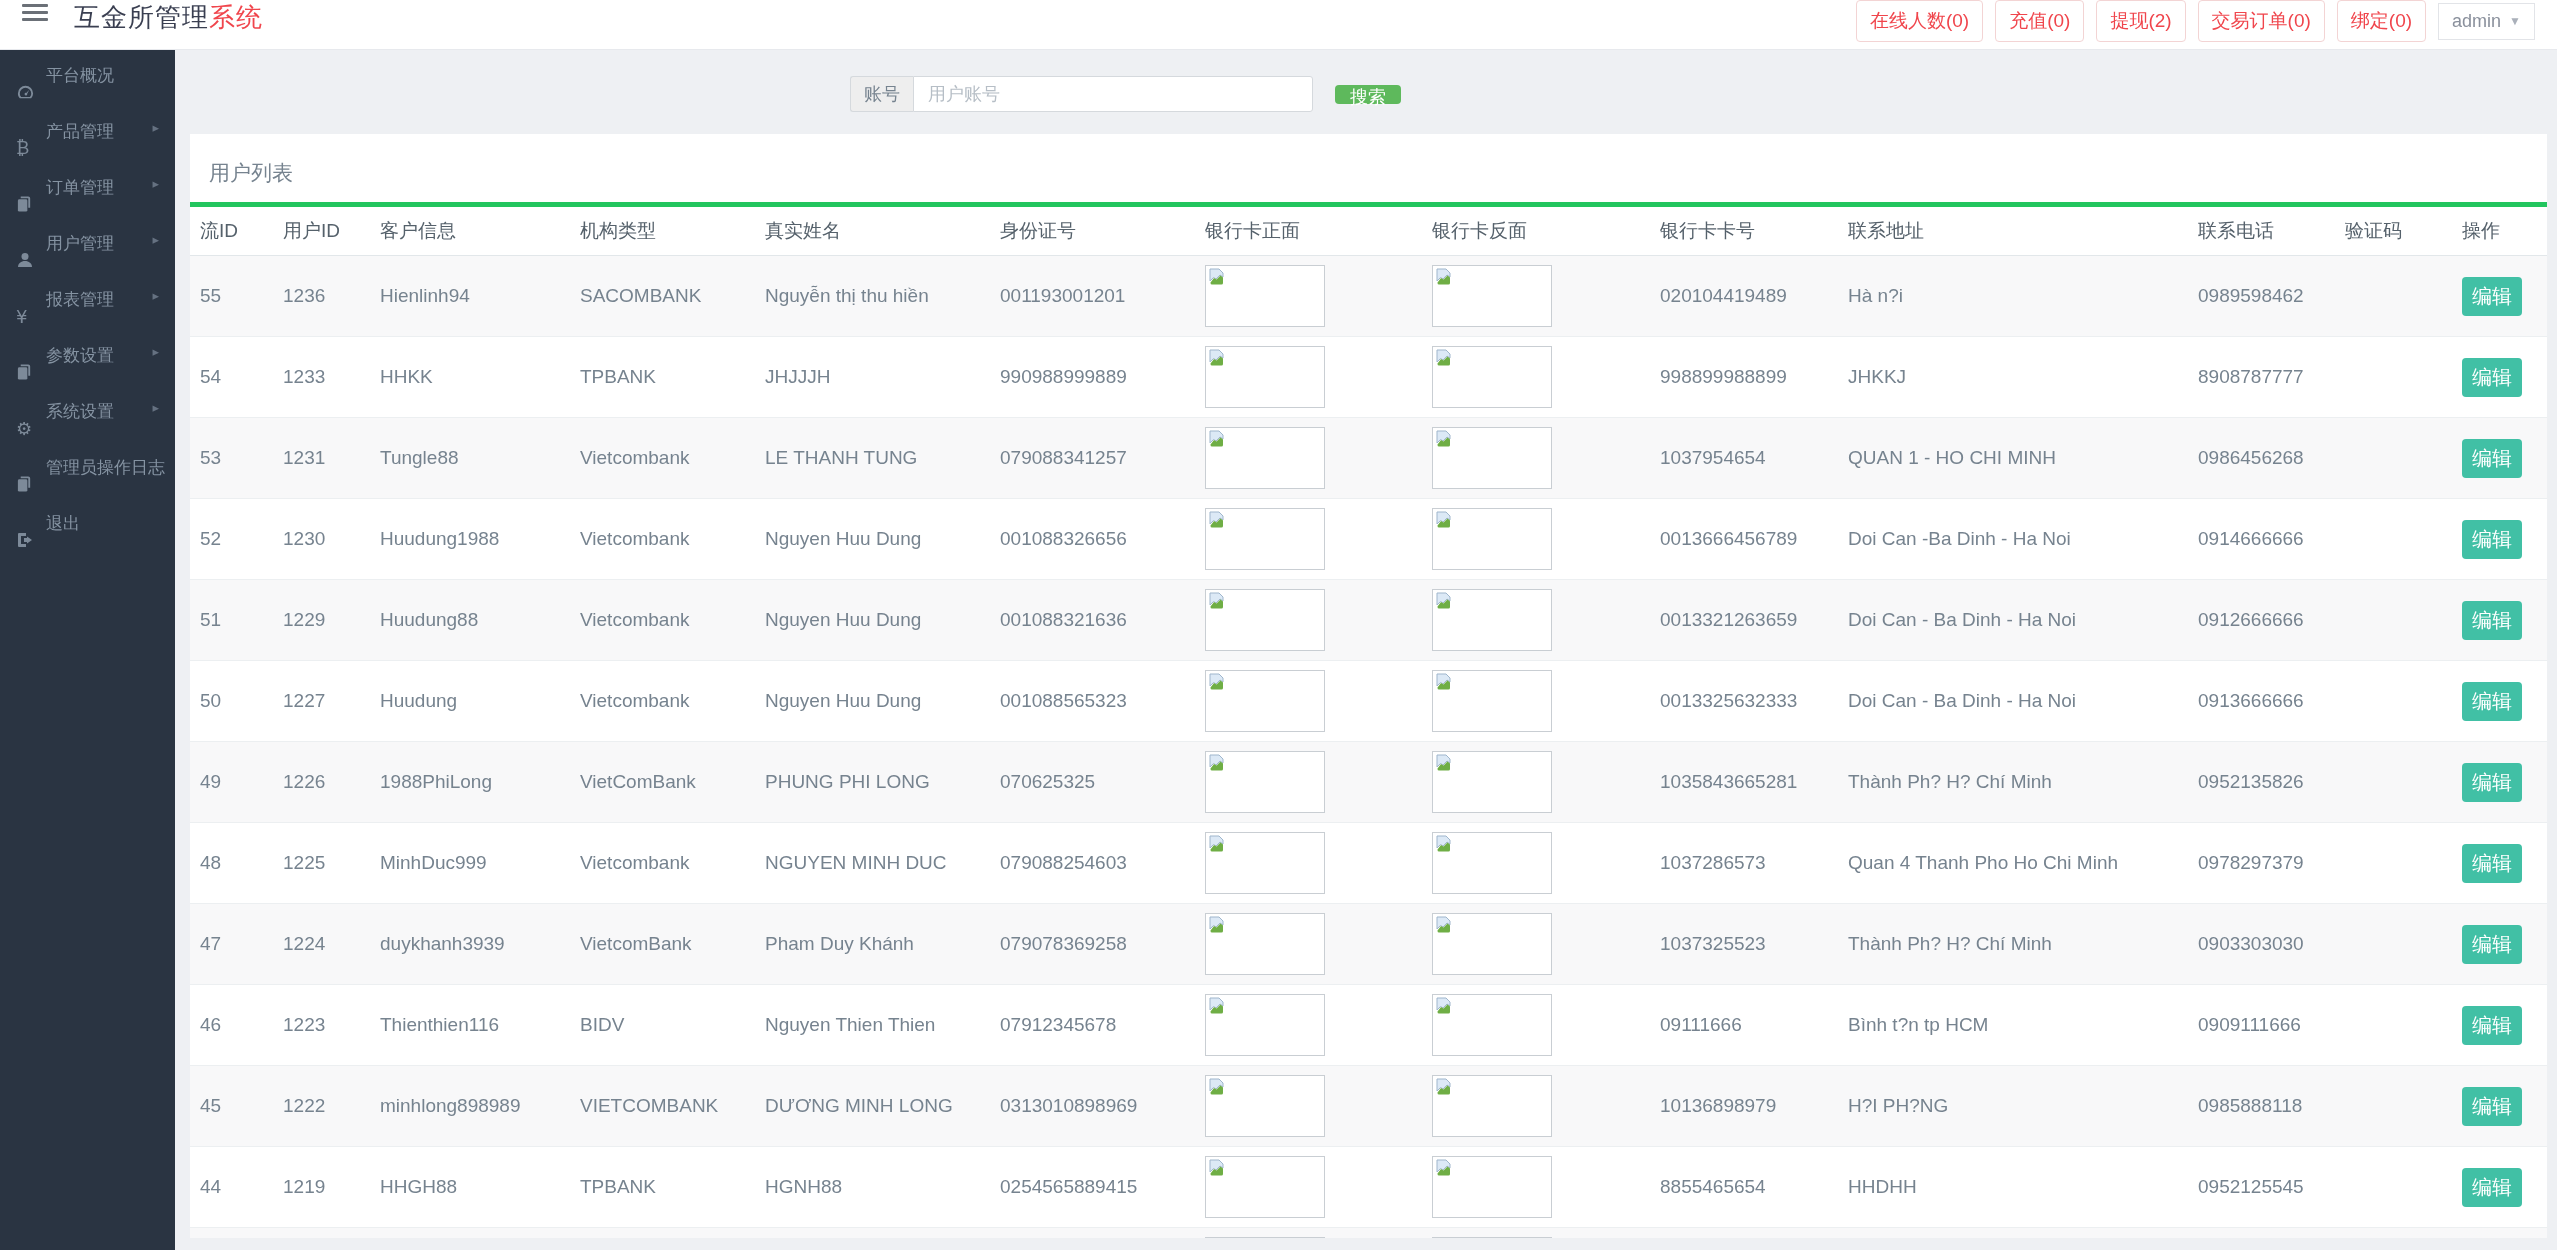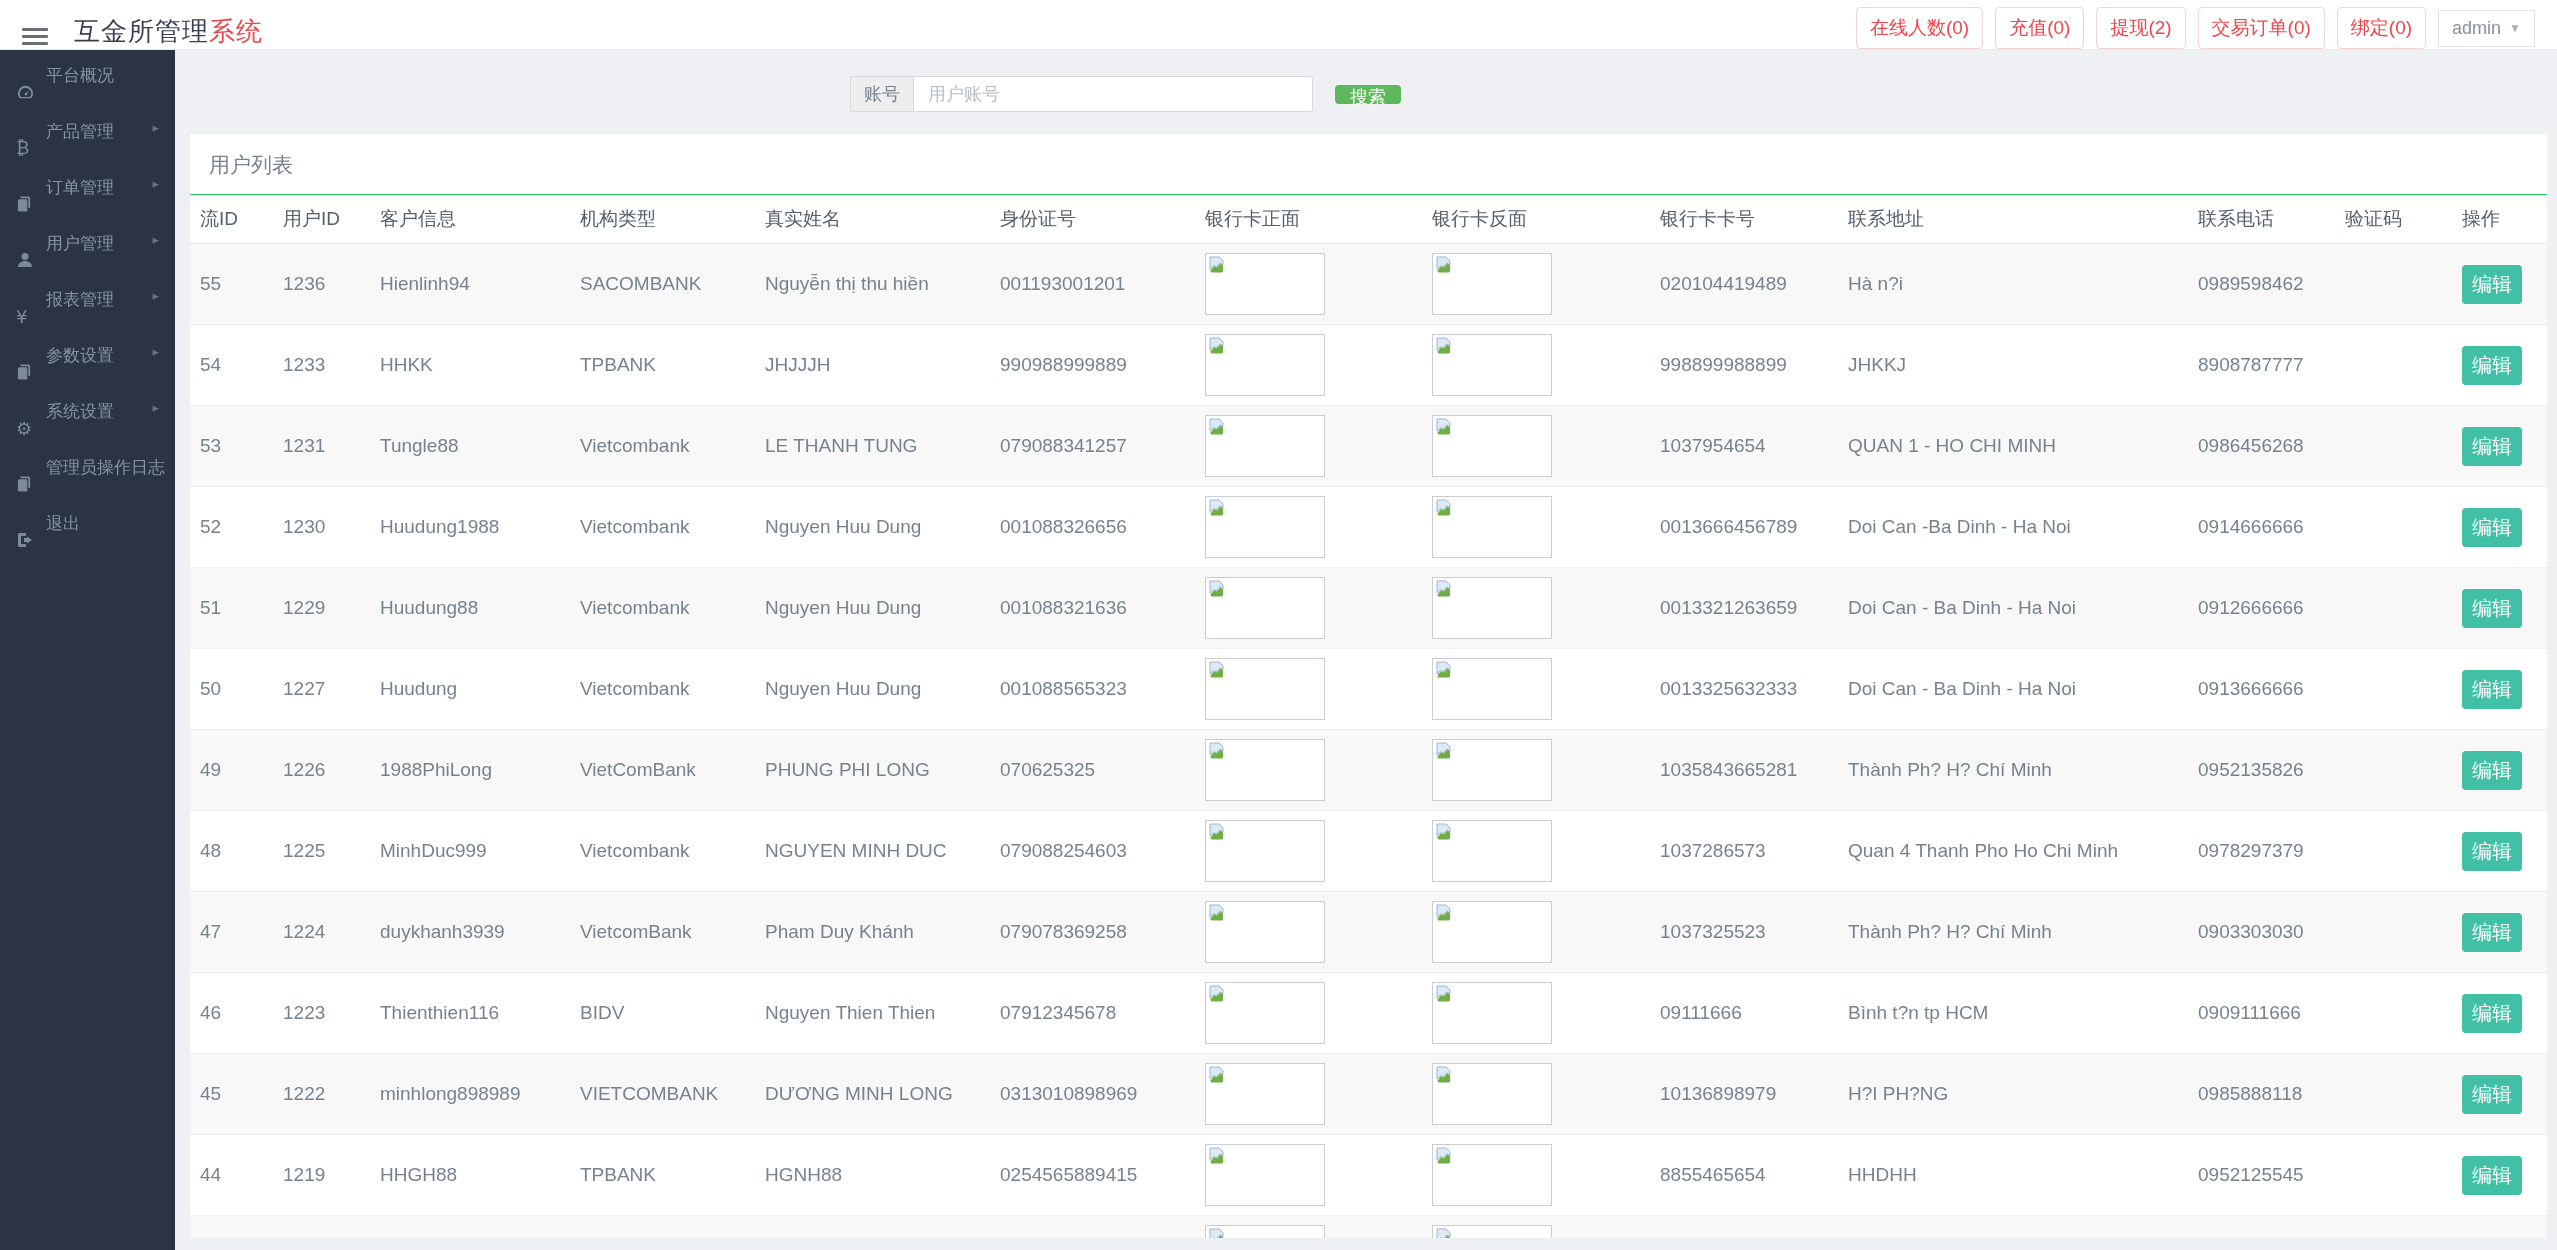--- a/index.html
+++ b/index.html
@@ -1,20 +1,20 @@
 <!DOCTYPE html>
 <html><head>
 <meta charset="utf-8">
 <style>
   * { margin:0; padding:0; box-sizing:border-box; }
   html,body { width:2557px; height:1250px; overflow:hidden; background:#eef0f3;
     font-family:"Liberation Sans","DejaVu Sans",sans-serif; }
 
   
-  .topbar { height:50px; background:#fff; display:flex; align-items:flex-end;
+  .topbar { height:50px; background:#fff; display:flex; align-items:flex-start;
     padding:0 22px; border-bottom:1px solid #e7e9ed; position:relative; z-index:5; }
   .hamburger { width:26px; cursor:pointer; margin-right:26px; }
   .hamburger span { display:block; height:3px; background:#6b7077; margin:4px 0; border-radius:1px; }
   .brand { font-size:26px; color:#3a3f51; letter-spacing:1px; }
   .brand .accent { color:#f0454c; }
   .topbar-right { margin-left:auto; display:flex; align-items:center; gap:12px; }
   .stat-link { border:1px solid #f3d4d4; border-radius:4px; padding:7px 13px;
     color:#f0454c; font-size:19px; background:#fff; cursor:pointer; white-space:nowrap; }
   .admin-menu { border:1px solid #e2e4e8; border-radius:0; padding:7px 13px;
     color:#8a909c; font-size:18px; background:#fff; cursor:pointer; display:flex;
@@ -43,21 +43,21 @@
   .search-input { width:400px; border:1px solid #d5d9dd; border-radius:0 3px 3px 0;
     padding:0 14px; font-size:18px; color:#555; outline:none;
     font-family:"Liberation Sans","DejaVu Sans",sans-serif; }
   .search-input::placeholder { color:#b6bec6; }
   .search-btn { margin-left:22px; background:#5eb95c; border:none; border-radius:4px;
     color:#fff; font-size:18px; padding:0 15px; height:19px; cursor:pointer; }
 
   
   .card { background:#fff; margin:22px 12px 0 15px; height:1104px; overflow:hidden; }
   .card-title { padding:17px 19px 15px; color:#76838f; font-size:21px;
-    border-bottom:1px solid #22c55e; }
+    border-bottom:5px solid #22c55e;margin-top:8px; }
   table { width:100%; border-collapse:collapse; table-layout:fixed; }
   th { text-align:left; color:#55616b; font-weight:400; font-size:19px;
     padding:11px 8px 11px 10px; border-bottom:1px solid #e2e7ea; white-space:nowrap; }
   td { color:#76838f; font-size:19px; padding:8px 8px 8px 10px; height:81px;
     border-bottom:1px solid #eceff1; white-space:nowrap; overflow:hidden; }
   tbody tr:nth-child(odd) { background:#f8f8f9; }
   .img-ph { width:120px; height:62px; background:#fff; border:1px solid #c9ced3;
     position:relative; cursor:pointer; }
   .img-ph svg { position:absolute; top:2px; left:2px; }
   .edit-btn { background:#41c0a5; border:none; border-radius:4px; color:#fff;

